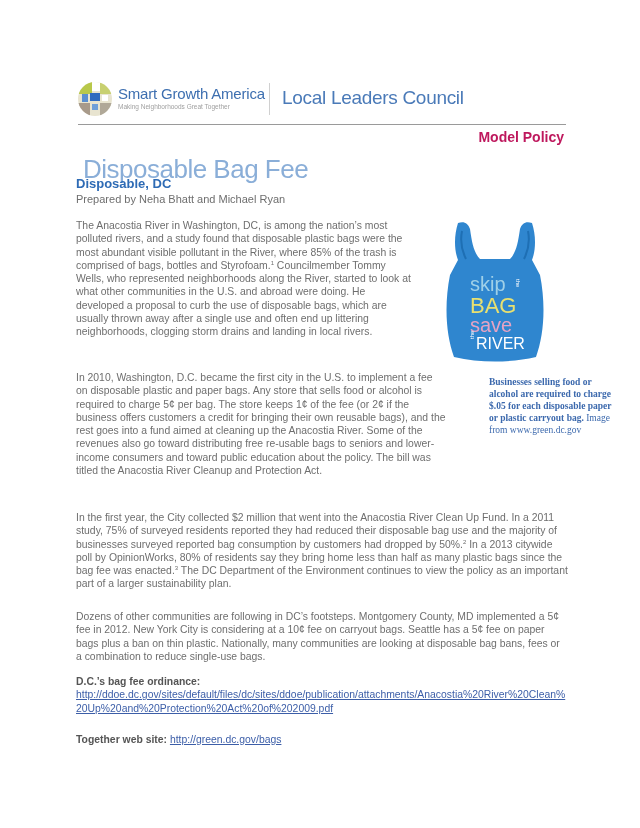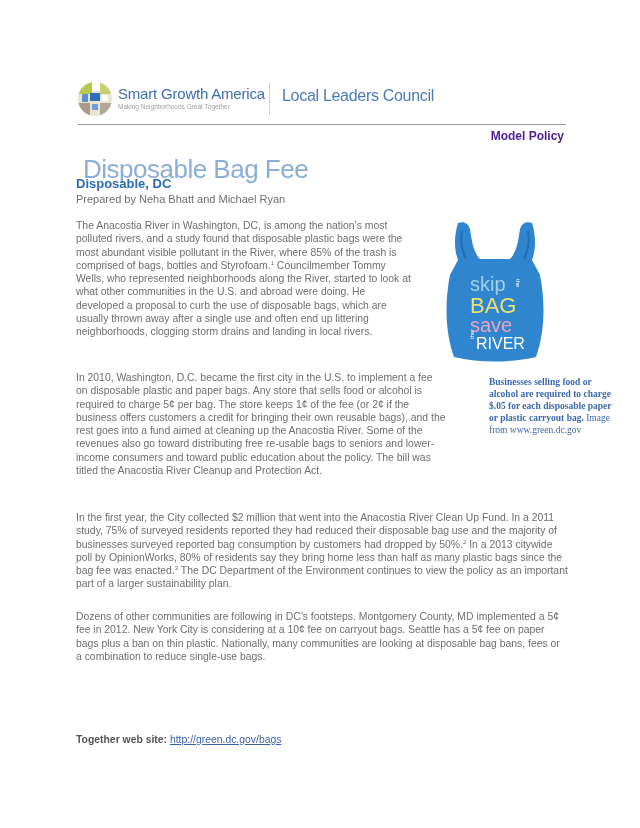--- a/index.html
+++ b/index.html
@@ -6,23 +6,23 @@
     body { width: 640px; height: 828px; position: relative; overflow: hidden; font-family: "Liberation Sans", sans-serif; color: #6b6b6b; }
     .page { position: absolute; left: 0; top: 0; width: 640px; height: 828px; text-decoration: underline; }
 
     .header { position: absolute; left: 78px; top: 80px; width: 490px; height: 40px; }
     .logo { position: absolute; left: 0; top: 2px; width: 34px; height: 34px; border-radius: 50%; overflow: hidden; background: #e8e4d0; }
     .logo .c { position: absolute; }
     .brand { position: absolute; left: 40px; top: 5px; }
     .brand-name { font-size: 15px; color: #3d6fb0; letter-spacing: -0.2px; white-space: nowrap; }
     .brand-tag { font-size: 6.5px; color: #a0a0a0; margin-top: 1px; white-space: nowrap; }
     .vsep { position: absolute; left: 191px; top: 3px; width: 1px; height: 32px; background: #d0d0d0; }
-    .council { position: absolute; left: 204px; top: 7px; font-size: 16px; color: #4a7ab8; letter-spacing: -0.3px; white-space: nowrap; }
+    .council { position: absolute; left: 204px; top: 7px; font-size: 19px; color: #4a7ab8; letter-spacing: -0.3px; white-space: nowrap; }
     .hrule { position: absolute; left: 78px; top: 124px; width: 488px; height: 1px; background: #9a9a9a; }
-    .model-policy { position: absolute; right: 76px; top: 129px; font-size: 12px; font-weight: bold; color: #4c1d95; }
+    .model-policy { position: absolute; right: 76px; top: 129px; font-size: 14px; font-weight: bold; color: #be185d; }
 
     .title { position: absolute; left: 75px; top: 146px; font-size: 26px; color: #8aaed8; font-weight: normal; letter-spacing: -0.5px; white-space: nowrap; }
     .subtitle { position: absolute; left: 76px; top: 176px; font-size: 13px; font-weight: bold; color: #2e6bb5; }
     .byline { position: absolute; left: 76px; top: 193px; font-size: 11px; color: #6e6e6e; }
 
     .para { position: absolute; left: 76px; font-size: 10.4px; line-height: 13.3px; color: #6e6e6e; }
     .p1 { top: 219px; width: 340px; }
     .p2 { top: 371px; width: 370px; }
     .p3 { top: 511px; width: 492px; }
     .p4 { top: 610px; width: 492px; }
@@ -88,19 +88,23 @@
     <span class="bold">Businesses selling food or alcohol are required to charge $.05 for each disposable paper or plastic carryout bag.</span>
     <span>Image from www.green.dc.gov</span>
   </div>
 
   <div class="para p2">In 2010, Washington, D.C. became the first city in the U.S. to implement a fee on disposable plastic and paper bags. Any store that sells food or alcohol is required to charge 5¢ per bag.  The store keeps 1¢ of the fee (or 2¢ if the business offers customers a credit for bringing their own reusable bags), and the rest goes into a fund aimed at cleaning up the Anacostia River.  Some of the revenues also go toward distributing free re-usable bags to seniors and lower-income consumers and toward public education about the policy.  The bill was titled the Anacostia River Cleanup and Protection Act.</div>
 
   <div class="para p3"><span>In the first year, the City collected $2 million that went into the Anacostia River Clean Up Fund.  In a 2011 study, 75% of surveyed residents reported they had reduced their disposable bag use and the majority of businesses surveyed reported bag consumption by customers had dropped by 50%.</span><sup>2</sup><span>  In a 2013 citywide poll by OpinionWorks, 80% of residents say they bring home less than half as many plastic bags since the bag fee was enacted.</span><sup>3</sup><span>  The DC Department of the Environment continues to view the policy as an important part of a larger sustainability plan.</span></div>
 
   <div class="para p4">Dozens of other communities are following in DC’s footsteps. Montgomery County, MD implemented a 5¢ fee in 2012.  New York City is considering at a 10¢ fee on carryout bags.  Seattle has a 5¢ fee on paper bags plus a ban on thin plastic.  Nationally, many communities are looking at disposable bag bans, fees or a combination to reduce single-use bags.</div>
 
+  <div class="sect s1">
+    <div class="label-bold">D.C.’s bag fee ordinance:</div>
+    <a class="link" href="#">http://ddoe.dc.gov/sites/default/files/dc/sites/ddoe/publication/attachments/Anacostia%20River%20Clean%20Up%20and%20Protection%20Act%20of%202009.pdf</a>
+  </div>
 
   <div class="sect s2">
     <span class="label-bold">Together web site:</span>
     <a class="link" href="#">http://green.dc.gov/bags</a>
   </div>
 
 </div>
 
 </body></html>

